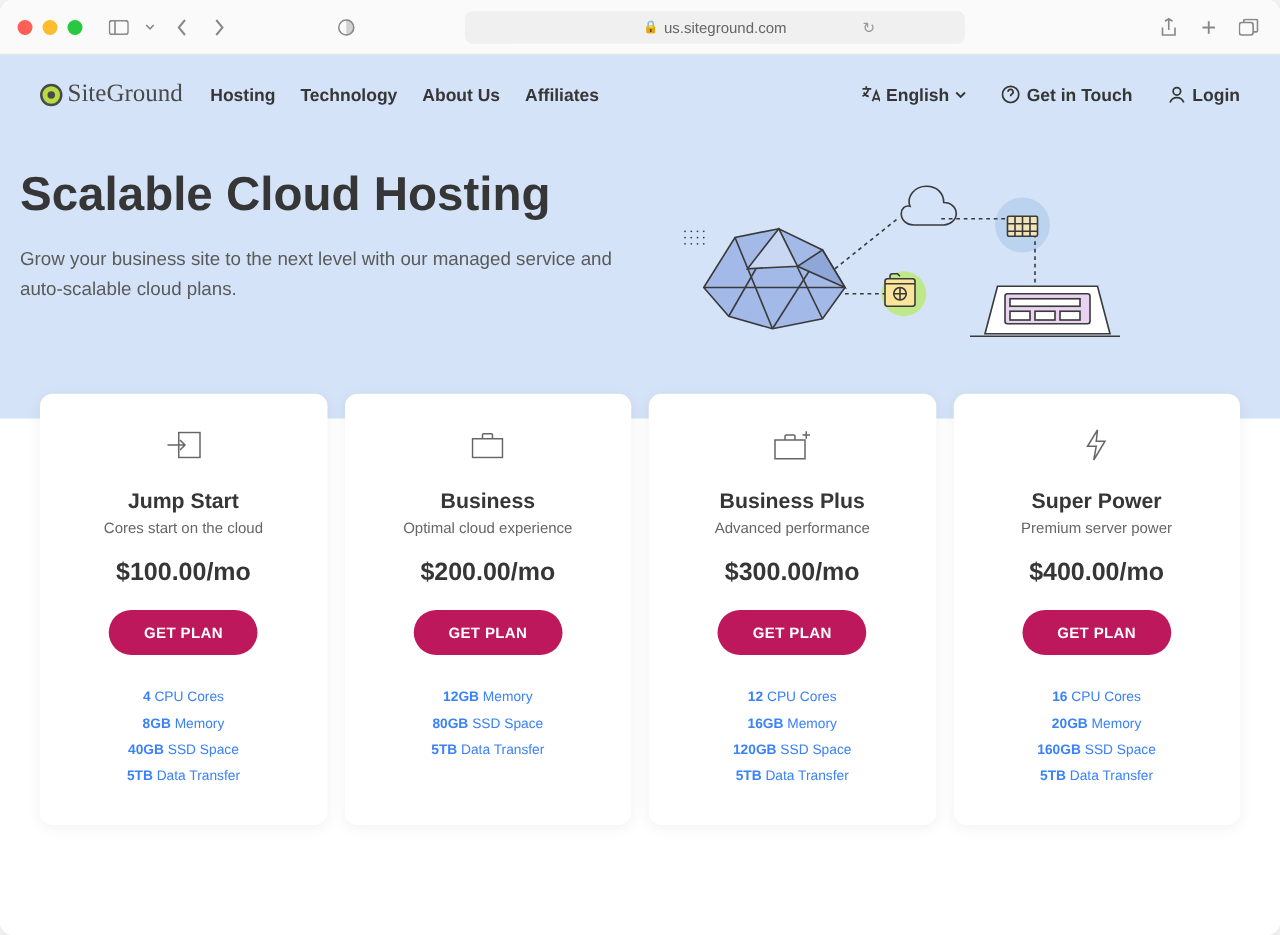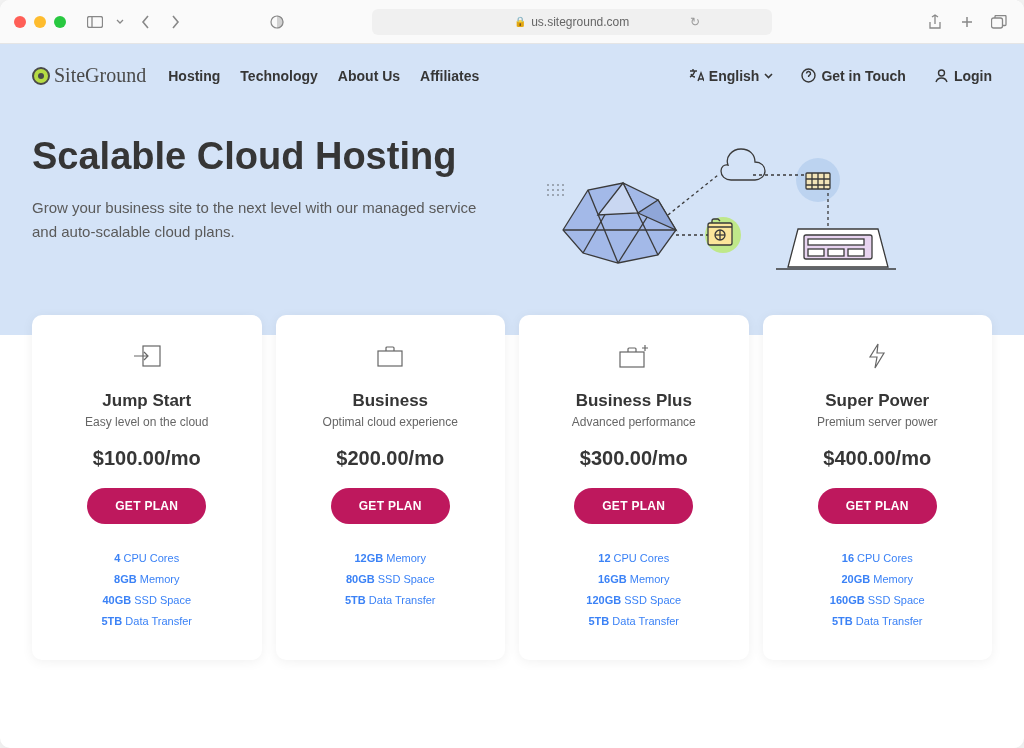--- a/index.html
+++ b/index.html
@@ -21,21 +21,21 @@
 .hero-section { background: #d4e3f7; padding-bottom: 0; }
 .site-header { display: flex; align-items: center; padding: 20px 32px 18px; gap: 22px; }
 .logo { display: flex; align-items: center; gap: 4px; font-family: Georgia, serif; font-size: 20px; color: #4a4a4a; font-weight: 500; justify-content: flex-end; }
 .logo-mark { width: 18px; height: 18px; border: 2px solid #4a4a4a; border-radius: 50%; position: relative; background: #b6db43; }
 .logo-mark::after { content: ''; position: absolute; width: 6px; height: 6px; background: #4a4a4a; border-radius: 50%; top: 4px; left: 4px; }
 .nav { display: flex; gap: 20px; }
 .nav a { color: #363636; text-decoration: none; font-weight: 700; font-size: 14px; cursor: pointer; }
 .header-right { margin-left: auto; display: flex; align-items: center; gap: 28px; font-size: 14px; font-weight: 700; color: #363636; }
 .header-right > div { display: flex; align-items: center; gap: 5px; cursor: pointer; }
 
-.hero { display: flex; padding: 30px 32px 40px; gap: 32px; align-items: flex-start; }
+.hero { display: flex; padding: 30px 16px 40px; gap: 32px; align-items: flex-start; }
 .hero-text { flex: 1; max-width: 500px; }
 .hero-title { font-size: 38px; font-weight: 800; color: #363636; margin-bottom: 18px; }
 .hero-sub { font-size: 15px; color: #5a5a5a; line-height: 1.6; }
 .hero-illustration { flex: 1; min-height: 150px; position: relative; }
 
 .plans-wrap { background: #fff; }
 .plans { display: flex; gap: 14px; padding: 0 32px; transform: translateY(-20px); }
 .plan-card { flex: 1; background: #fff; border-radius: 10px; box-shadow: 0 2px 12px rgba(0,0,0,0.06); padding: 26px 18px 28px; text-align: center; }
 .plan-icon { height: 30px; display: flex; align-items: center; justify-content: center; color: #666; margin-bottom: 20px; }
 .plan-name { font-size: 17px; font-weight: 800; color: #363636; margin-bottom: 4px; }
@@ -226,21 +226,21 @@
       <div class="plans">
 
         <div class="plan-card">
           <div class="plan-icon">
               <svg width="28" height="22" viewBox="0 0 28 22" fill="none" stroke="currentColor" stroke-width="1.2">
                 <rect x="10" y="1" width="17" height="20"></rect>
                 <path d="M1 11h14m-4-4l4 4-4 4"></path>
               </svg>
             </div>
           <div class="plan-name">Jump Start</div>
-          <div class="plan-tag">Easy level on the cloud</div>
+          <div class="plan-tag">Cores start on the cloud</div>
           <div class="plan-price">$100.00/mo</div>
           <button class="plan-btn">GET PLAN</button>
           <div class="plan-specs">
             <div><b>4</b><span> CPU Cores</span></div>
             <div><b>8GB</b><span> Memory</span></div>
             <div><b>40GB</b><span> SSD Space</span></div>
             <div><b>5TB</b><span> Data Transfer</span></div>
           </div>
         </div>
 

